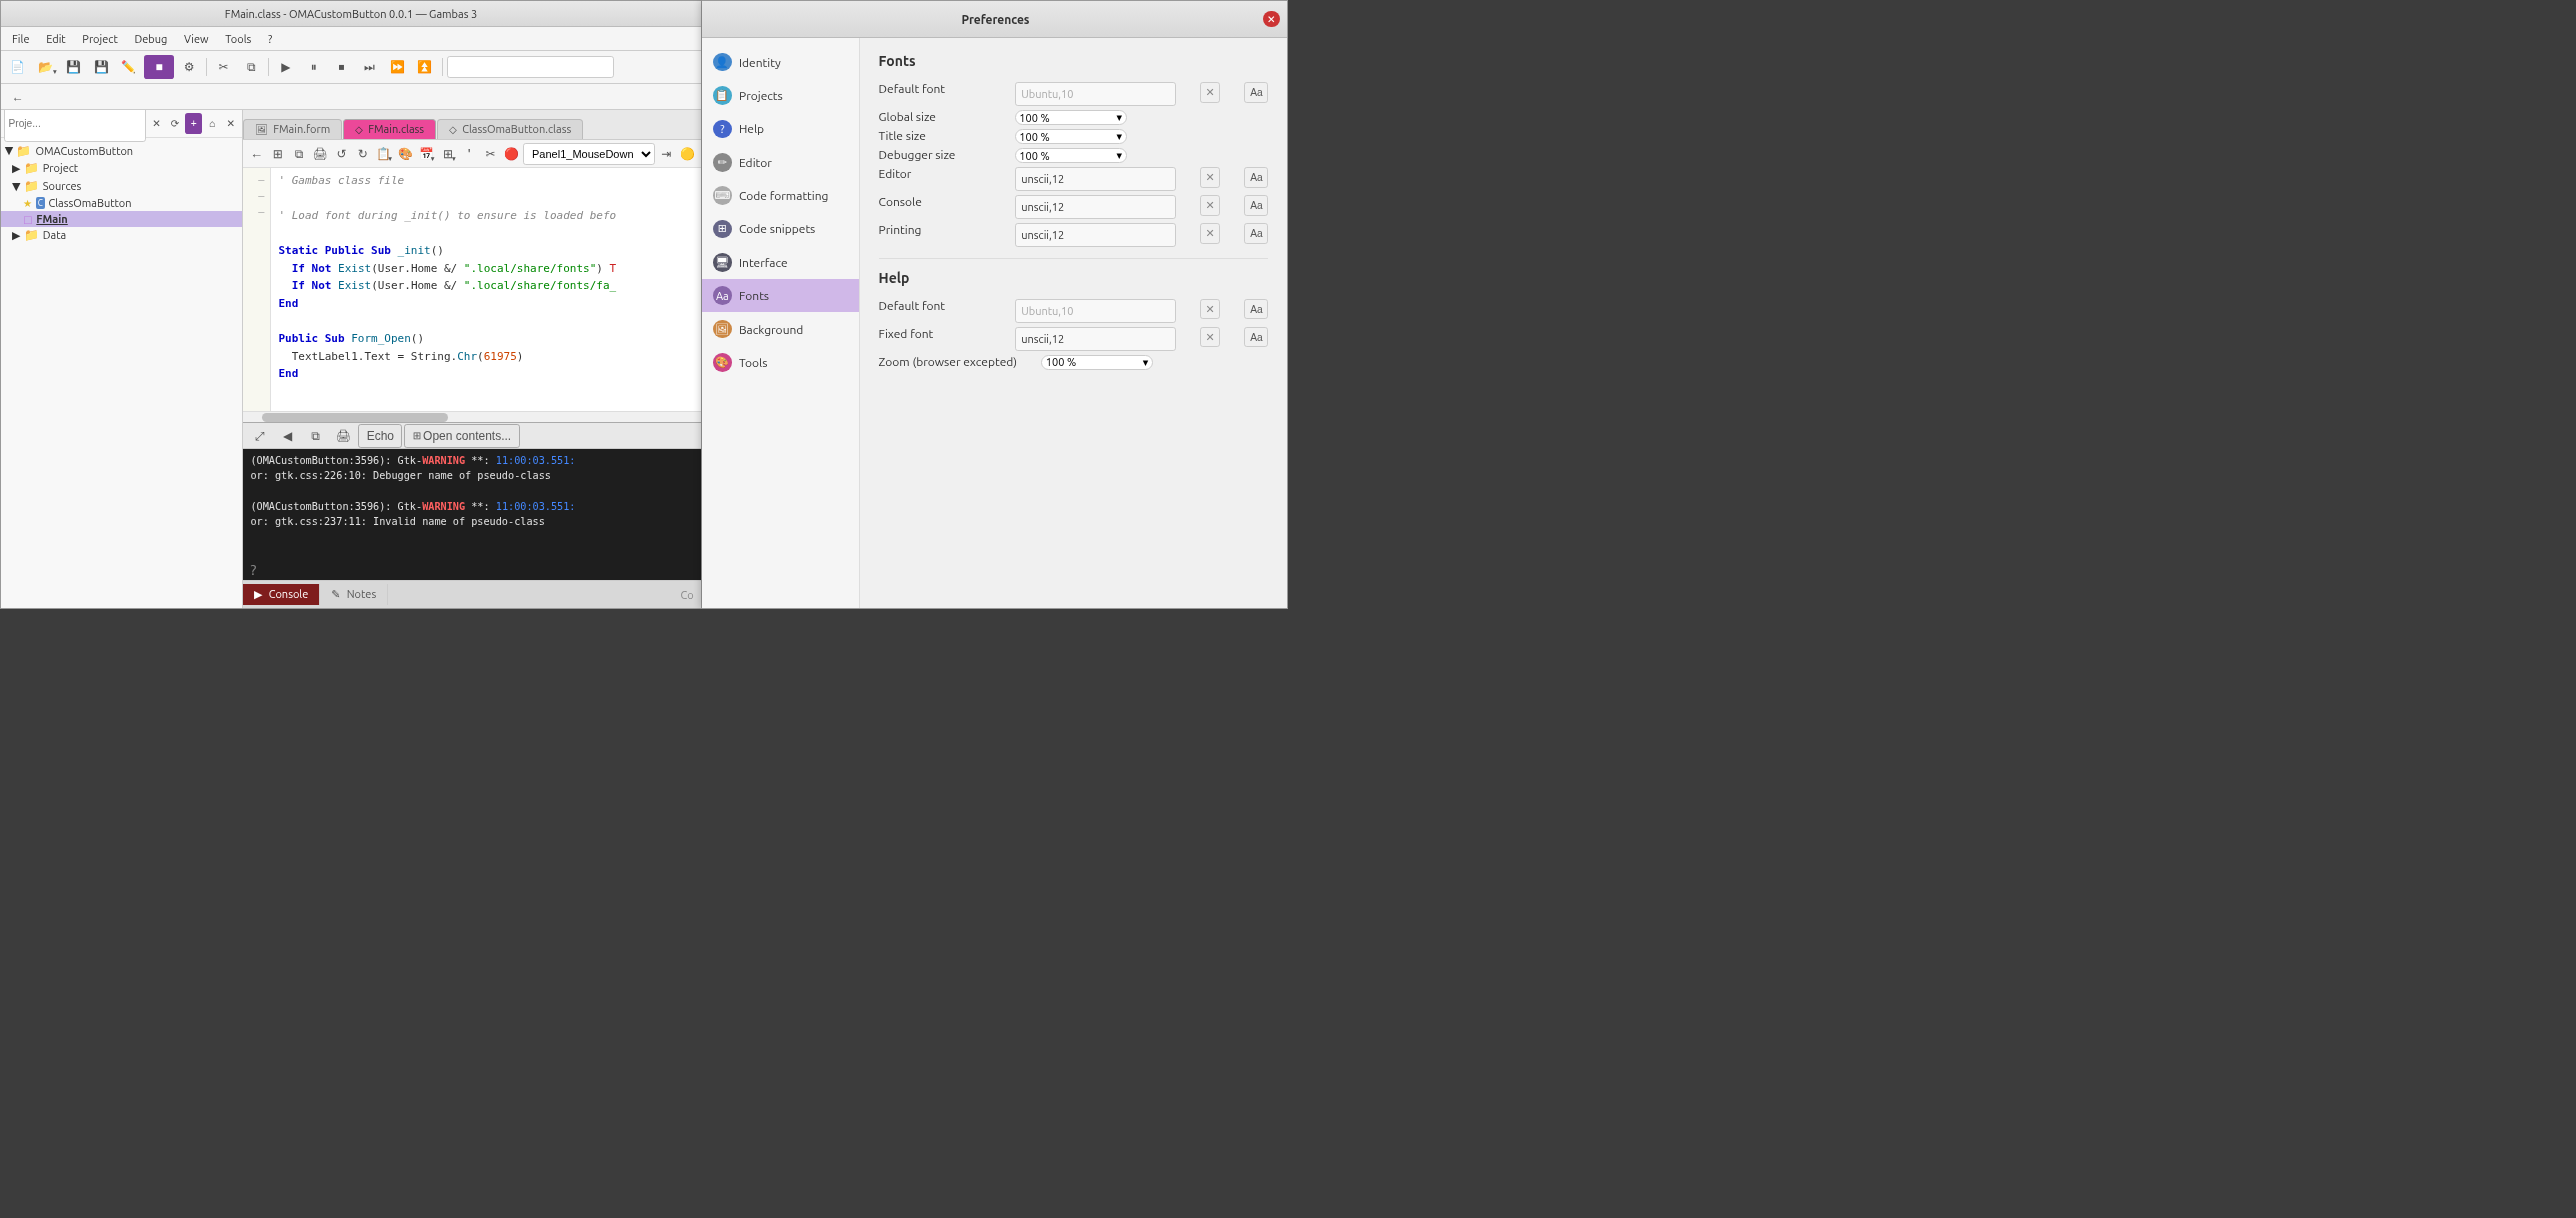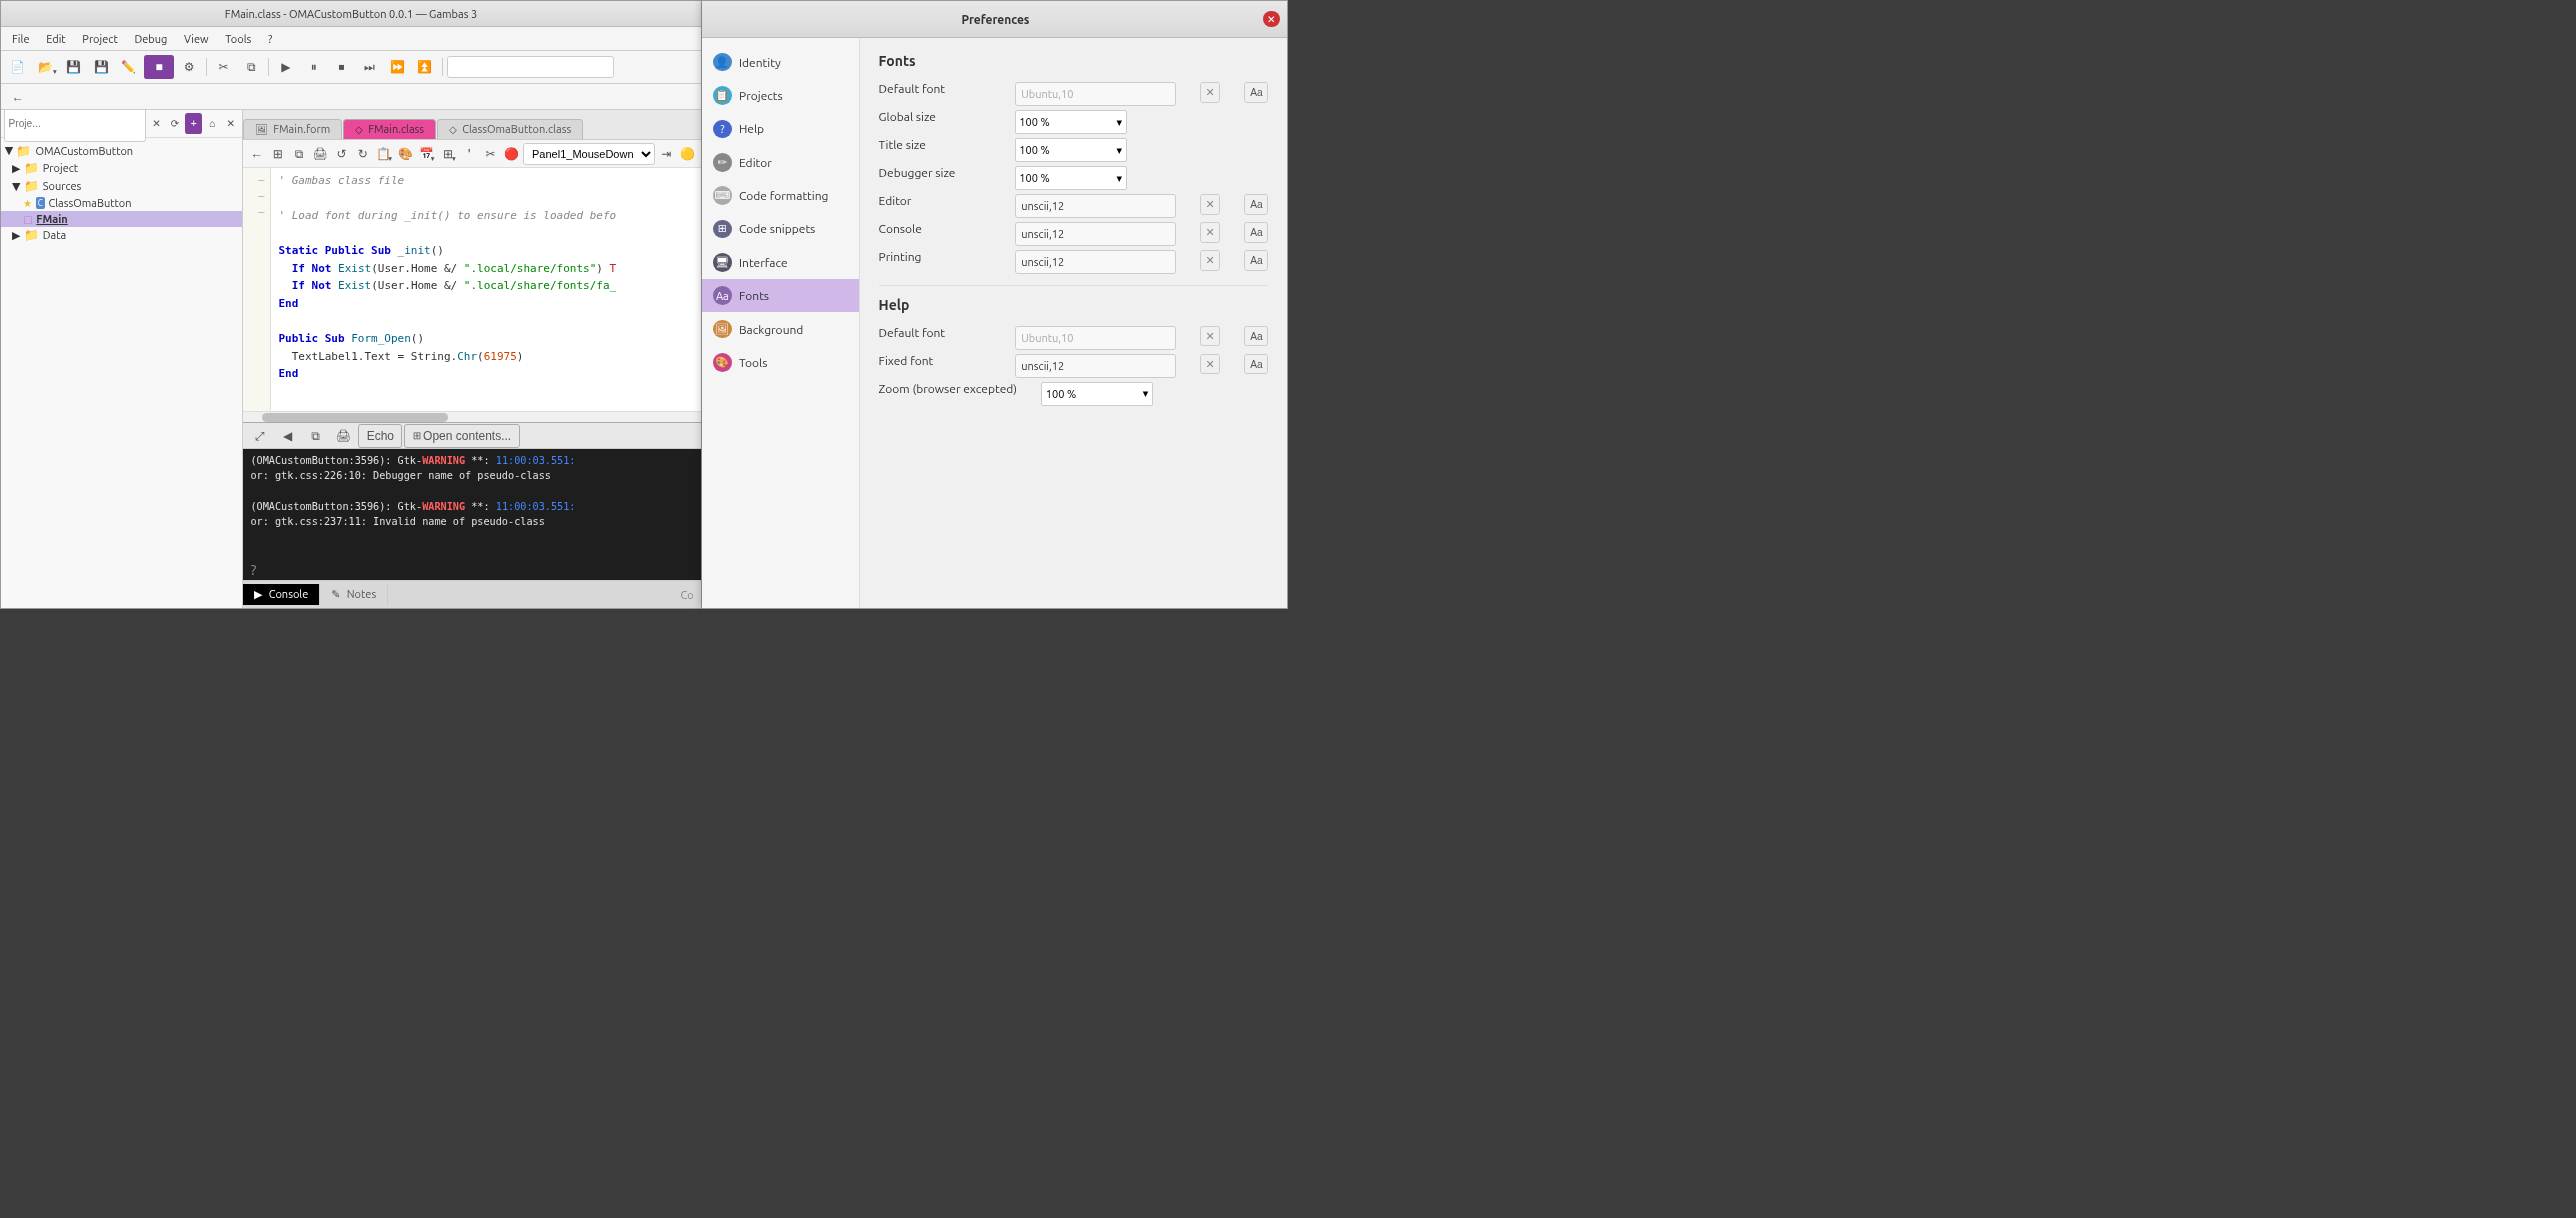--- a/index.html
+++ b/index.html
@@ -321,21 +321,21 @@
     }
 
     .console-tab {
       padding: 3.7px 11px;
       font-size: 11px;
       cursor: pointer;
       color: #555;
       border-right: 0.9px solid #ccc;
     }
     .console-tab.active {
-      background: #000000;
+      background: #7f1d1d;
       color: white;
     }
     .console-tab-icon { margin-right: 3.7px; }
 
     
     .prefs-dialog {
       position: absolute;
       top: 0;
       left: 702px;
       width: 586px;
@@ -453,23 +453,23 @@
       border-radius: 2.8px;
       padding: 0 5.6px;
       font-size: 11px;
       background: #f8f8f8;
       color: #aaa;
       display: flex;
       align-items: center;
     }
 
     .prefs-select {
-      height: 24px;
+      height: 15px;
       border: 0.9px solid #ccc;
-      border-radius: 2px;
+      border-radius: 10px;
       padding: 0 3.7px;
       font-size: 11px;
       background: white;
       width: 112px;
       display: flex;
       align-items: center;
       justify-content: space-between;
       cursor: pointer;
     }
 

